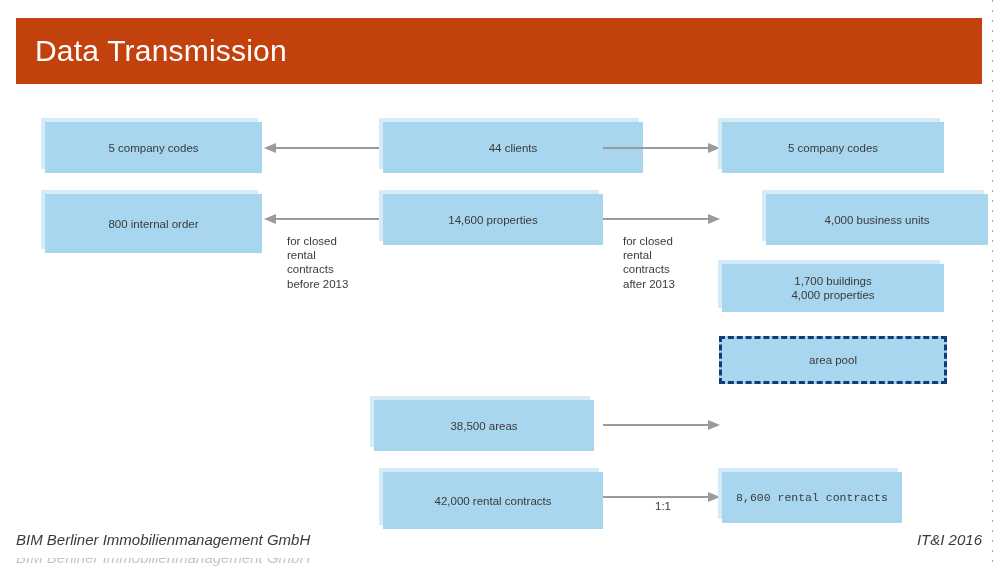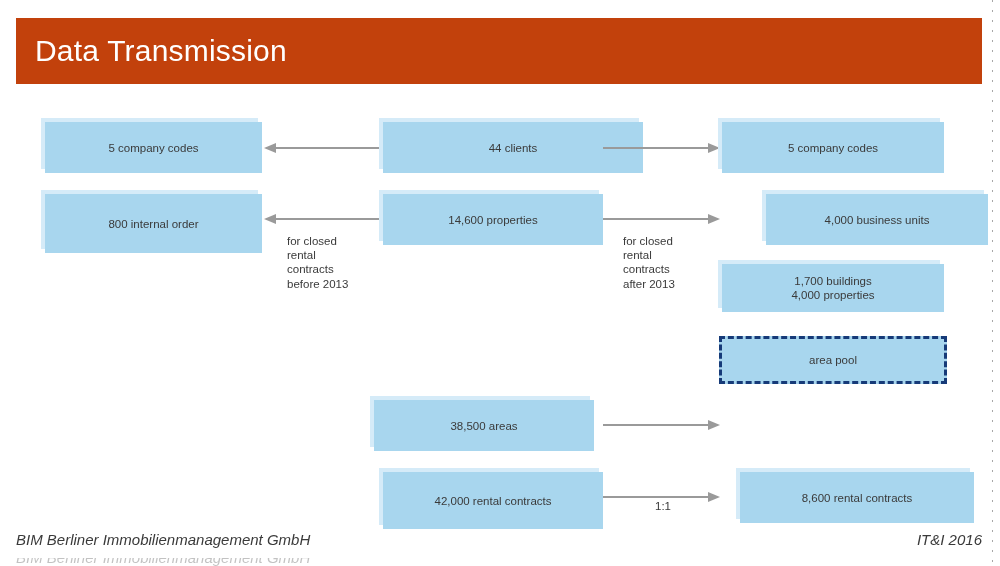--- a/index.html
+++ b/index.html
@@ -235,21 +235,21 @@
 
   <div class="arrow" style="left:603px; top:491px; width:119px;">
     <svg width="119" height="12" viewBox="0 0 119 12">
       <line x1="0" y1="6" x2="107" y2="6" stroke="#9a9a9a" stroke-width="2.2"></line>
       <polygon points="117,6 105,1 105,11" fill="#9a9a9a"></polygon>
     </svg>
   </div>
 
   <div class="ratio-label" style="left:655px; top:500px;">1:1</div>
 
-  <div class="box" style="left:740px; top:472px; width:234px; height:51px;">
+  <div class="box" style="left:722px; top:472px; width:180px; height:51px;font-family:Liberation Mono, monospace;">
     <span class="box-label">8,600 rental contracts</span>
   </div>
 
   <div class="footer-text" id="footer-left">BIM Berliner Immobilienmanagement GmbH</div>
 
   <div class="footer-text" id="footer-right">IT&amp;I 2016</div>
 
   <div id="bottom-edge-guide">
     <span>BIM Berliner Immobilienmanagement GmbH</span>
   </div>

